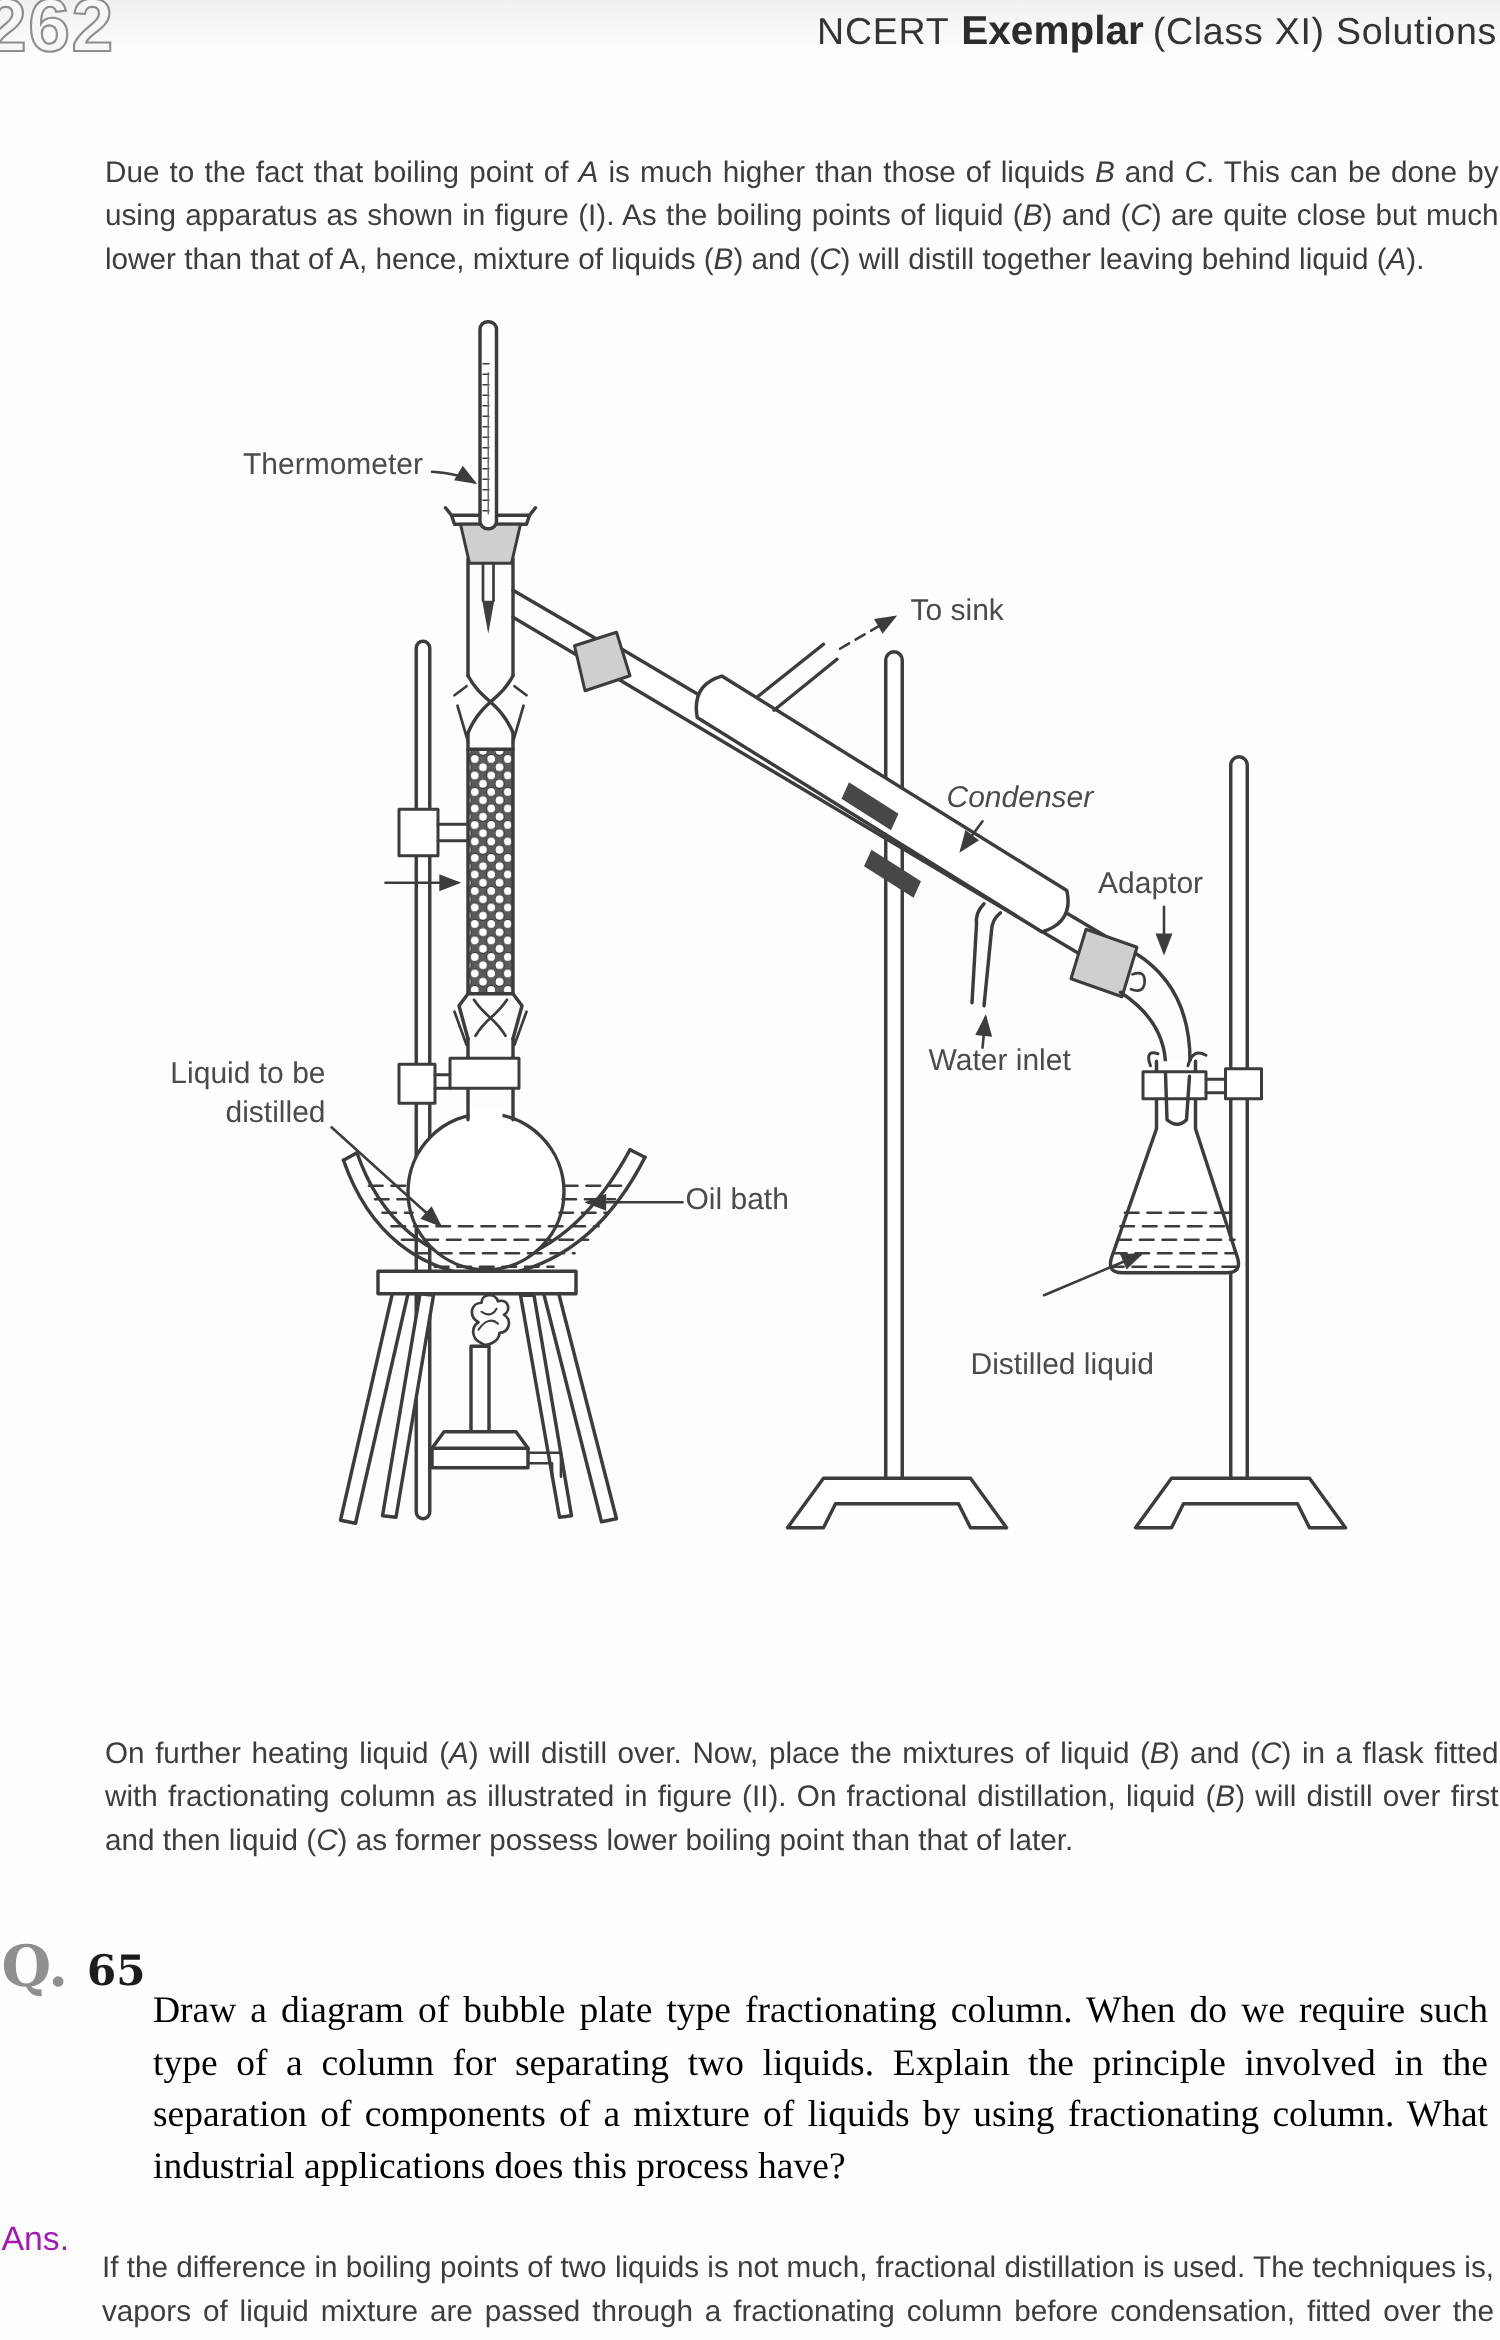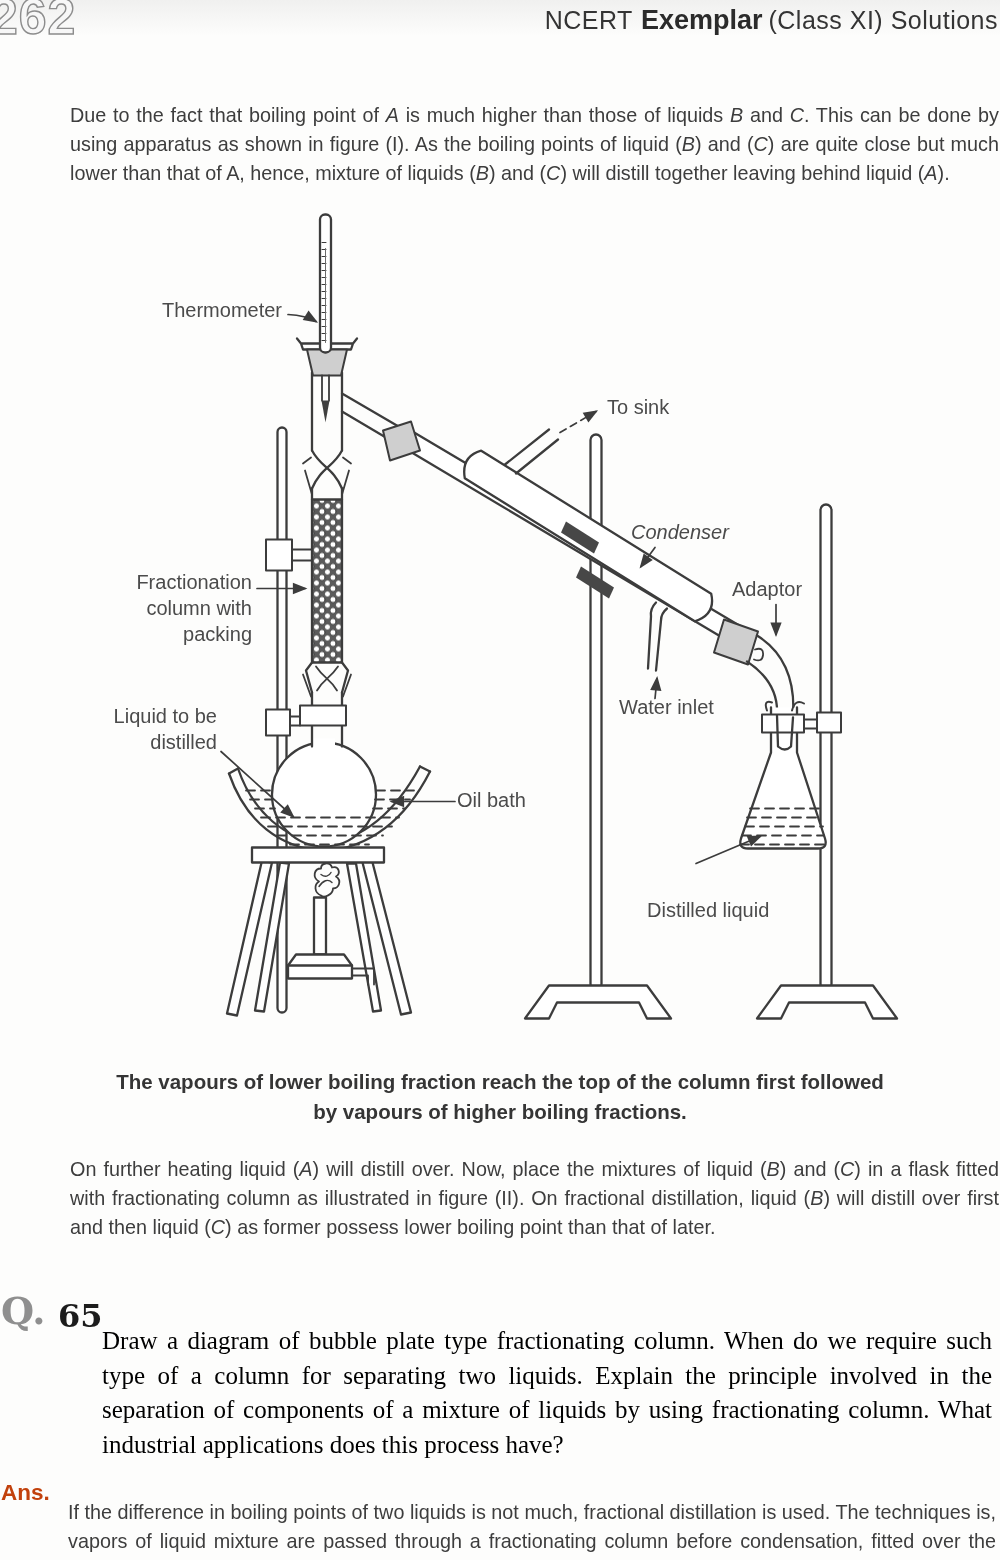--- a/index.html
+++ b/index.html
@@ -40,30 +40,30 @@
     position:absolute;left:0;top:1067px;width:1000px;text-align:center;
     font-size:20.5px;font-weight:bold;line-height:30px;color:#353535;
     white-space:pre-line;
   }
   .qmark{
     position:absolute;left:1px;top:1288px;
     font-family:"DejaVu Serif",serif;font-weight:bold;font-size:38px;color:#8f8f8f;
   }
   .qnum{
     position:absolute;left:58px;top:1297px;
-    font-family:"DejaVu Serif",serif;font-weight:bold;font-size:32px;color:#1c1c1c;
+    font-family:"DejaVu Serif",serif;font-weight:bold;font-size:28px;color:#1c1c1c;
   }
   .qtext{
     position:absolute;left:102px;top:1297px;width:890px;
     font-family:"Liberation Serif",serif;font-size:25px;line-height:34.6px;
     text-align:justify;color:#000000;margin-top:27px;
   }
   .amark{
     position:absolute;left:1px;top:1480px;
-    font-weight:bold;font-size:22.5px;color:#c2410c;
+    font-weight:normal;font-size:22.5px;color:#a21caf;
   }
   .atext{
     position:absolute;left:68px;top:1478px;width:928px;
     font-size:19.8px;line-height:29.6px;text-align:justify;color:#3d3d3d;
   }
   svg{position:absolute;left:0;top:0;}
 </style>
 </head>
 <body>
 
@@ -222,32 +222,27 @@
         <path d="M221,749 L293,814" marker-end="url(#ah)"></path>
         <path d="M455,799 H392" marker-end="url(#ah)"></path>
         <path d="M696,861 L760,834" marker-end="url(#ah)"></path>
       </g>
     </svg>
   </div>
 
   <div class="dlabel" style="left:150px;top:297px;width:132px;text-align:right;">Thermometer</div>
   <div class="dlabel" style="left:607px;top:394px;">To sink</div>
   <div class="dlabel" style="left:631px;top:519px;font-style:italic;">Condenser</div>
-  <div class="dlabel" style="left:126px;top:569px;width:126px;text-align:right;">Fractionation
-column with
-packing</div>
   <div class="dlabel" style="left:732px;top:576px;">Adaptor</div>
   <div class="dlabel" style="left:619px;top:694px;">Water inlet</div>
   <div class="dlabel" style="left:100px;top:703px;width:117px;text-align:right;">Liquid to be
 distilled</div>
   <div class="dlabel" style="left:457px;top:787px;">Oil bath</div>
   <div class="dlabel" style="left:647px;top:876px;margin-top:21px;">Distilled liquid</div>
 
-  <div class="fignote">The vapours of lower boiling fraction reach the top of the column first followed
-by vapours of higher boiling fractions.</div>
 
   <p class="para follow"><span>On further heating liquid (</span><i>A</i><span>) will distill over. Now, place the mixtures of liquid (</span><i>B</i><span>) and (</span><i>C</i><span>) in a flask fitted with fractionating column as illustrated in figure (II). On fractional distillation, liquid (</span><i>B</i><span>) will distill over first and then liquid (</span><i>C</i><span>) as former possess lower boiling point than that of later.</span></p>
 
   <div>
     <span class="qmark">Q.</span>
     <span class="qnum">65</span>
     <p class="qtext">Draw a diagram of bubble plate type fractionating column. When do we require such type of a column for separating two liquids. Explain the principle involved in the separation of components of a mixture of liquids by using fractionating column. What industrial applications does this process have?</p>
   </div>
 
   <div>

